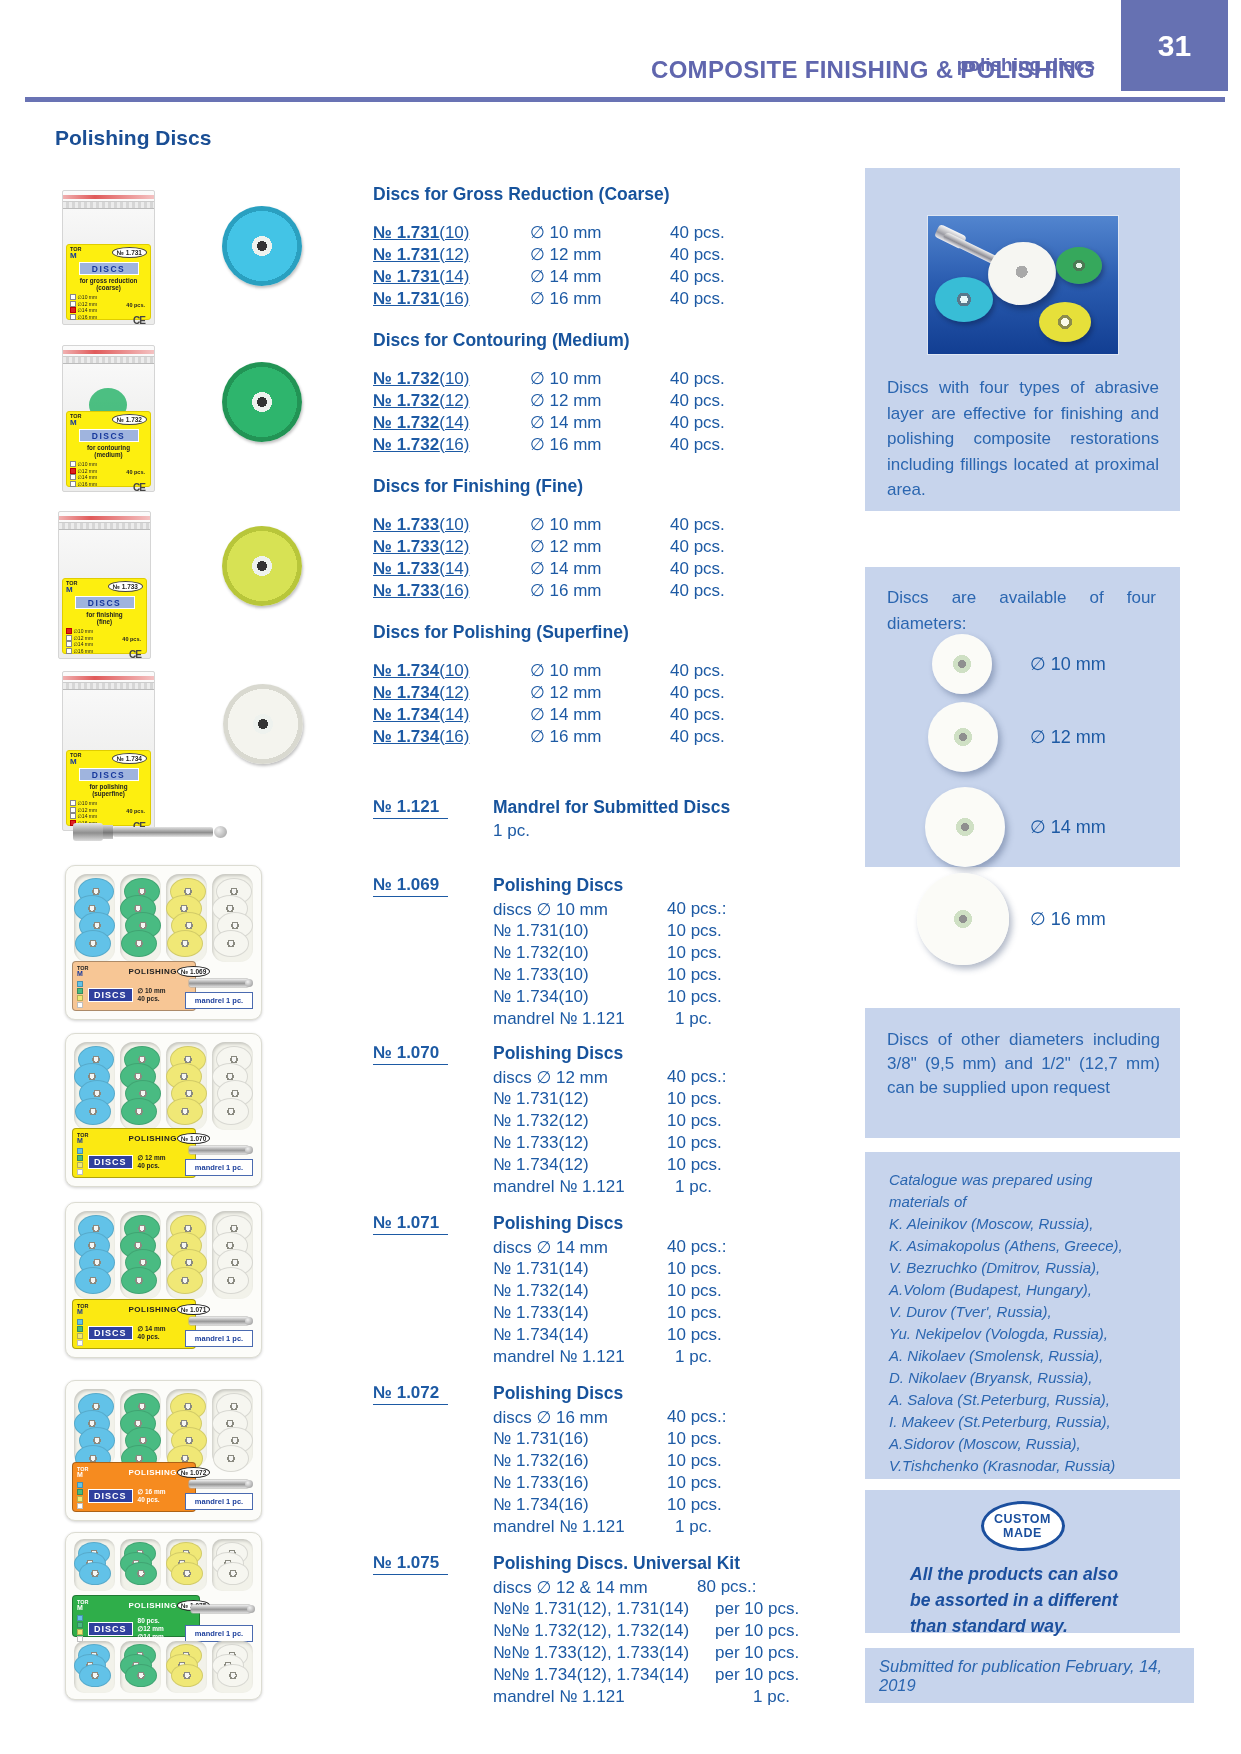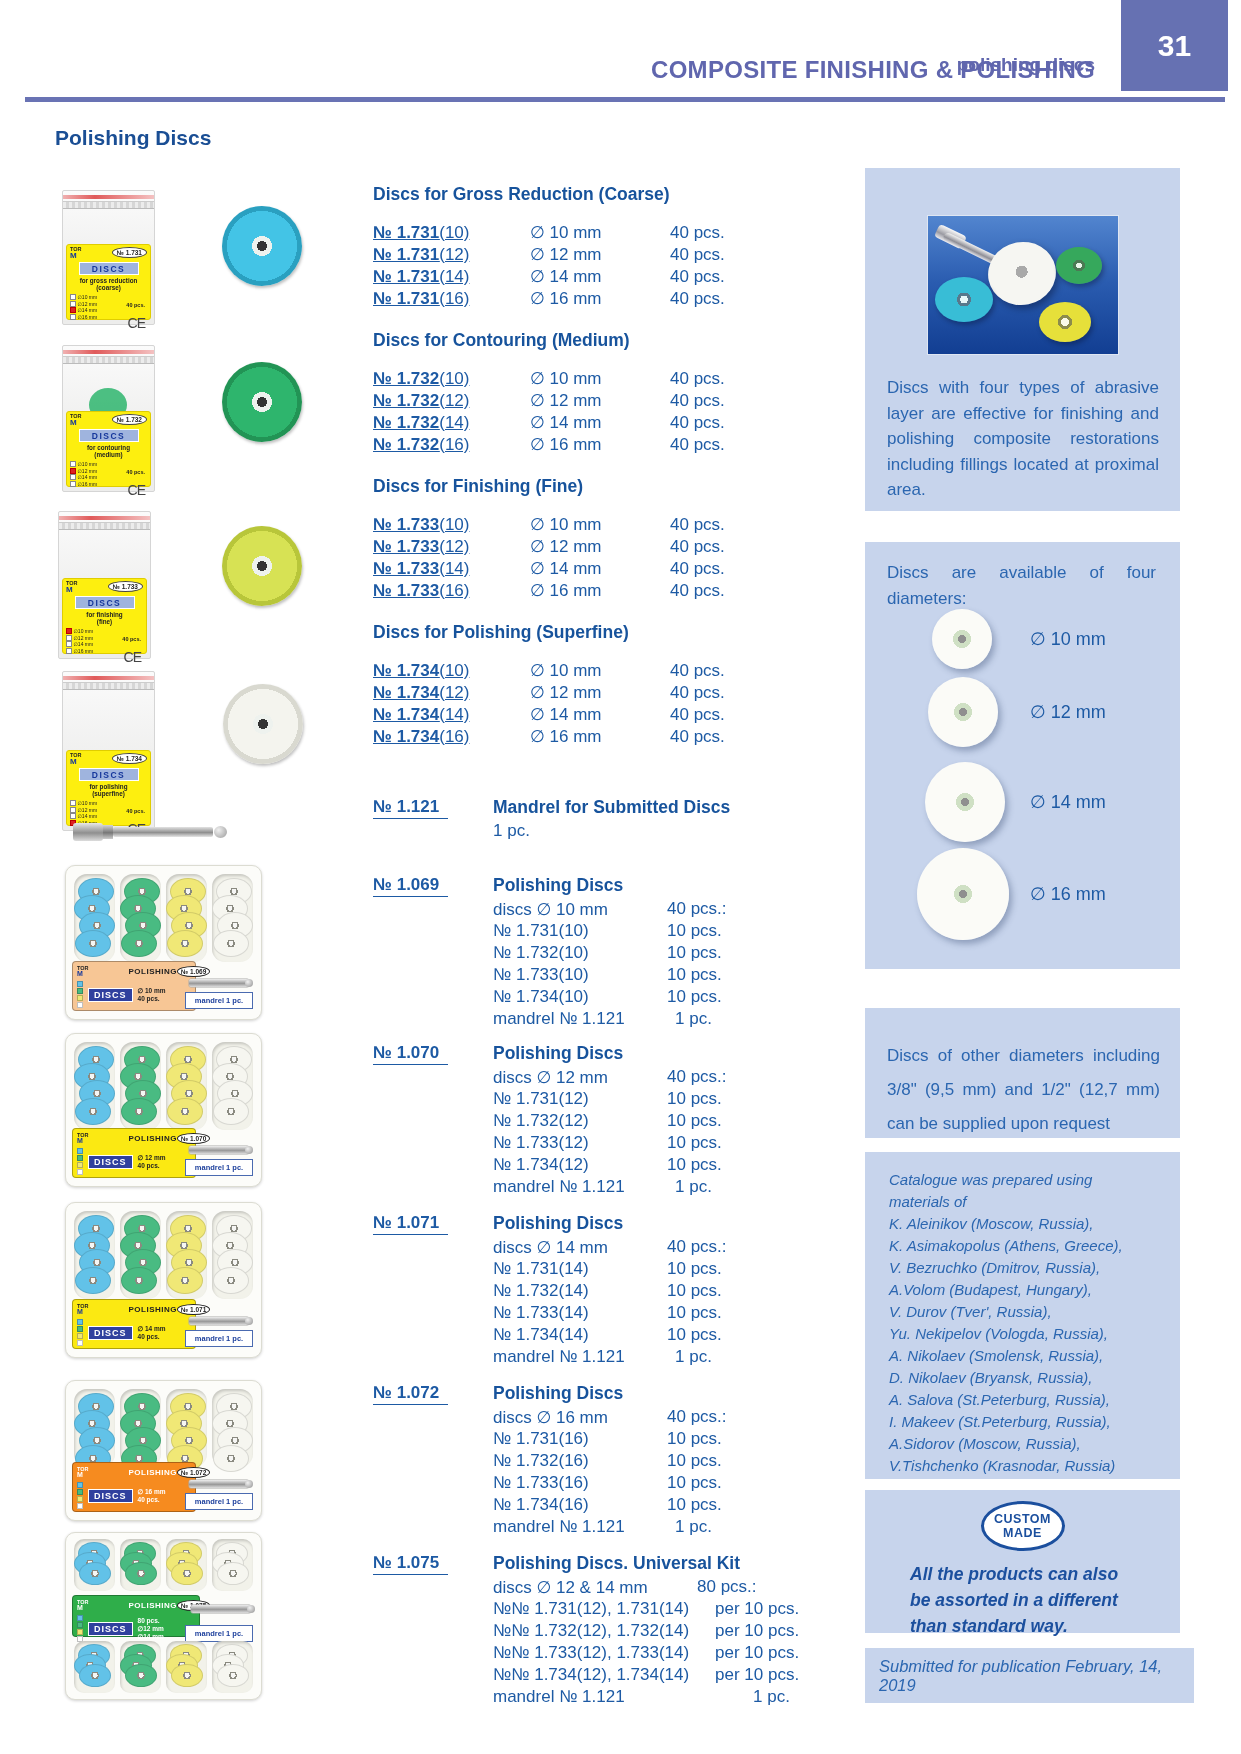--- a/index.html
+++ b/index.html
@@ -81,21 +81,21 @@
            padding:1px 4px;color:#222;white-space:nowrap;}
   .bl-discs{margin:0 auto;width:58px;text-align:center;background:#9fb4de;border:1px solid #fff;
             color:#16379b;font-weight:bold;font-size:8.5px;letter-spacing:1.5px;padding:.5px 0;}
   .bl-purpose{text-align:center;font-size:6.3px;font-weight:bold;color:#222;line-height:7.2px;margin-top:2px;}
   .bl-bottom{display:flex;justify-content:space-between;margin-top:2px;}
   .bsz{display:flex;align-items:center;height:6.8px;font-size:5px;color:#222;}
   .bsz .box{width:4px;height:4px;border:.5px solid #888;background:#fff;margin-right:1.5px;display:inline-block;}
   .marked .box{background:#d22;border-color:#b00;}
   .bl-right{text-align:right;padding-right:2px;}
   .bl-qty{font-size:5.5px;font-weight:bold;color:#222;}
-  .bl-ce{font-size:14px;color:#444;margin-top:4px;letter-spacing:-1px;font-weight:400;}
+  .bl-ce{font-size:10px;color:#444;margin-top:4px;letter-spacing:-1px;font-weight:700;}
   .bag-disc{position:absolute;width:80px;height:80px;border-radius:50%;
             background:radial-gradient(circle,#333 0 5px,#eef2ee 5px 10px,var(--c) 10px 35px,var(--cd) 35px 40px);
             box-shadow:1px 2px 3px rgba(0,0,0,.25);}
 
   
   .mfig{position:absolute;left:73px;top:818px;width:154px;height:28px;}
   .m-head{position:absolute;left:0;top:5px;width:30px;height:18px;border-radius:3px;
           background:linear-gradient(180deg,#e8e8e8,#8f8f8f 55%,#dcdcdc);}
   .m-collar{position:absolute;left:30px;top:7px;width:10px;height:14px;
             background:linear-gradient(180deg,#d5d5d5,#777 55%,#ccc);}
@@ -841,34 +841,34 @@
       <span class="ph-head"></span>
       <span class="ph-shaft"></span>
       <span class="ph-wdisc"></span>
       <span class="ph-teal"></span>
       <span class="ph-green"></span>
       <span class="ph-yellow"></span>
     </div>
     <div class="sb-text" style="margin:20px 21px 0 22px">Discs with four types of abrasive layer are effective for finishing and polishing composite restorations including fillings located at proximal area.</div>
   </div>
 
-  <div class="sb" style="top:542px;height:427px">
+  <div class="sb" style="top:567px;height:300px">
     <div class="sb-text" style="margin:18px 24px 0 22px">Discs are available of four diameters:</div>
     <div class="sbd" style="left:67px;top:67px;width:60px;height:60px"></div>
     <div class="sbd" style="left:63px;top:135px;width:70px;height:70px"></div>
     <div class="sbd" style="left:60px;top:220px;width:80px;height:80px"></div>
     <div class="sbd" style="left:52px;top:306px;width:92px;height:92px"></div>
     <span class="sbd-label" style="top:97px">∅ 10 mm</span>
     <span class="sbd-label" style="top:170px">∅ 12 mm</span>
     <span class="sbd-label" style="top:260px">∅ 14 mm</span>
     <span class="sbd-label" style="top:352px">∅ 16 mm</span>
   </div>
 
   <div class="sb" style="top:1008px;height:130px">
-    <div class="sb-text" style="margin:31px 20px 0 22px;line-height:34px">Discs of other diameters including 3/8" (9,5 mm) and 1/2" (12,7 mm) can be supplied upon request</div>
+    <div class="sb-text" style="margin:20px 20px 0 22px;line-height:24px">Discs of other diameters including 3/8" (9,5 mm) and 1/2" (12,7 mm) can be supplied upon request</div>
   </div>
 
   <div class="sb" style="top:1490px;height:143px">
     <div class="badge">
       <span>CUSTOM</span>
       <span>MADE</span>
     </div>
     <div class="custom-note">
       <div>All the products can also</div>
       <div>be assorted in a different</div>

